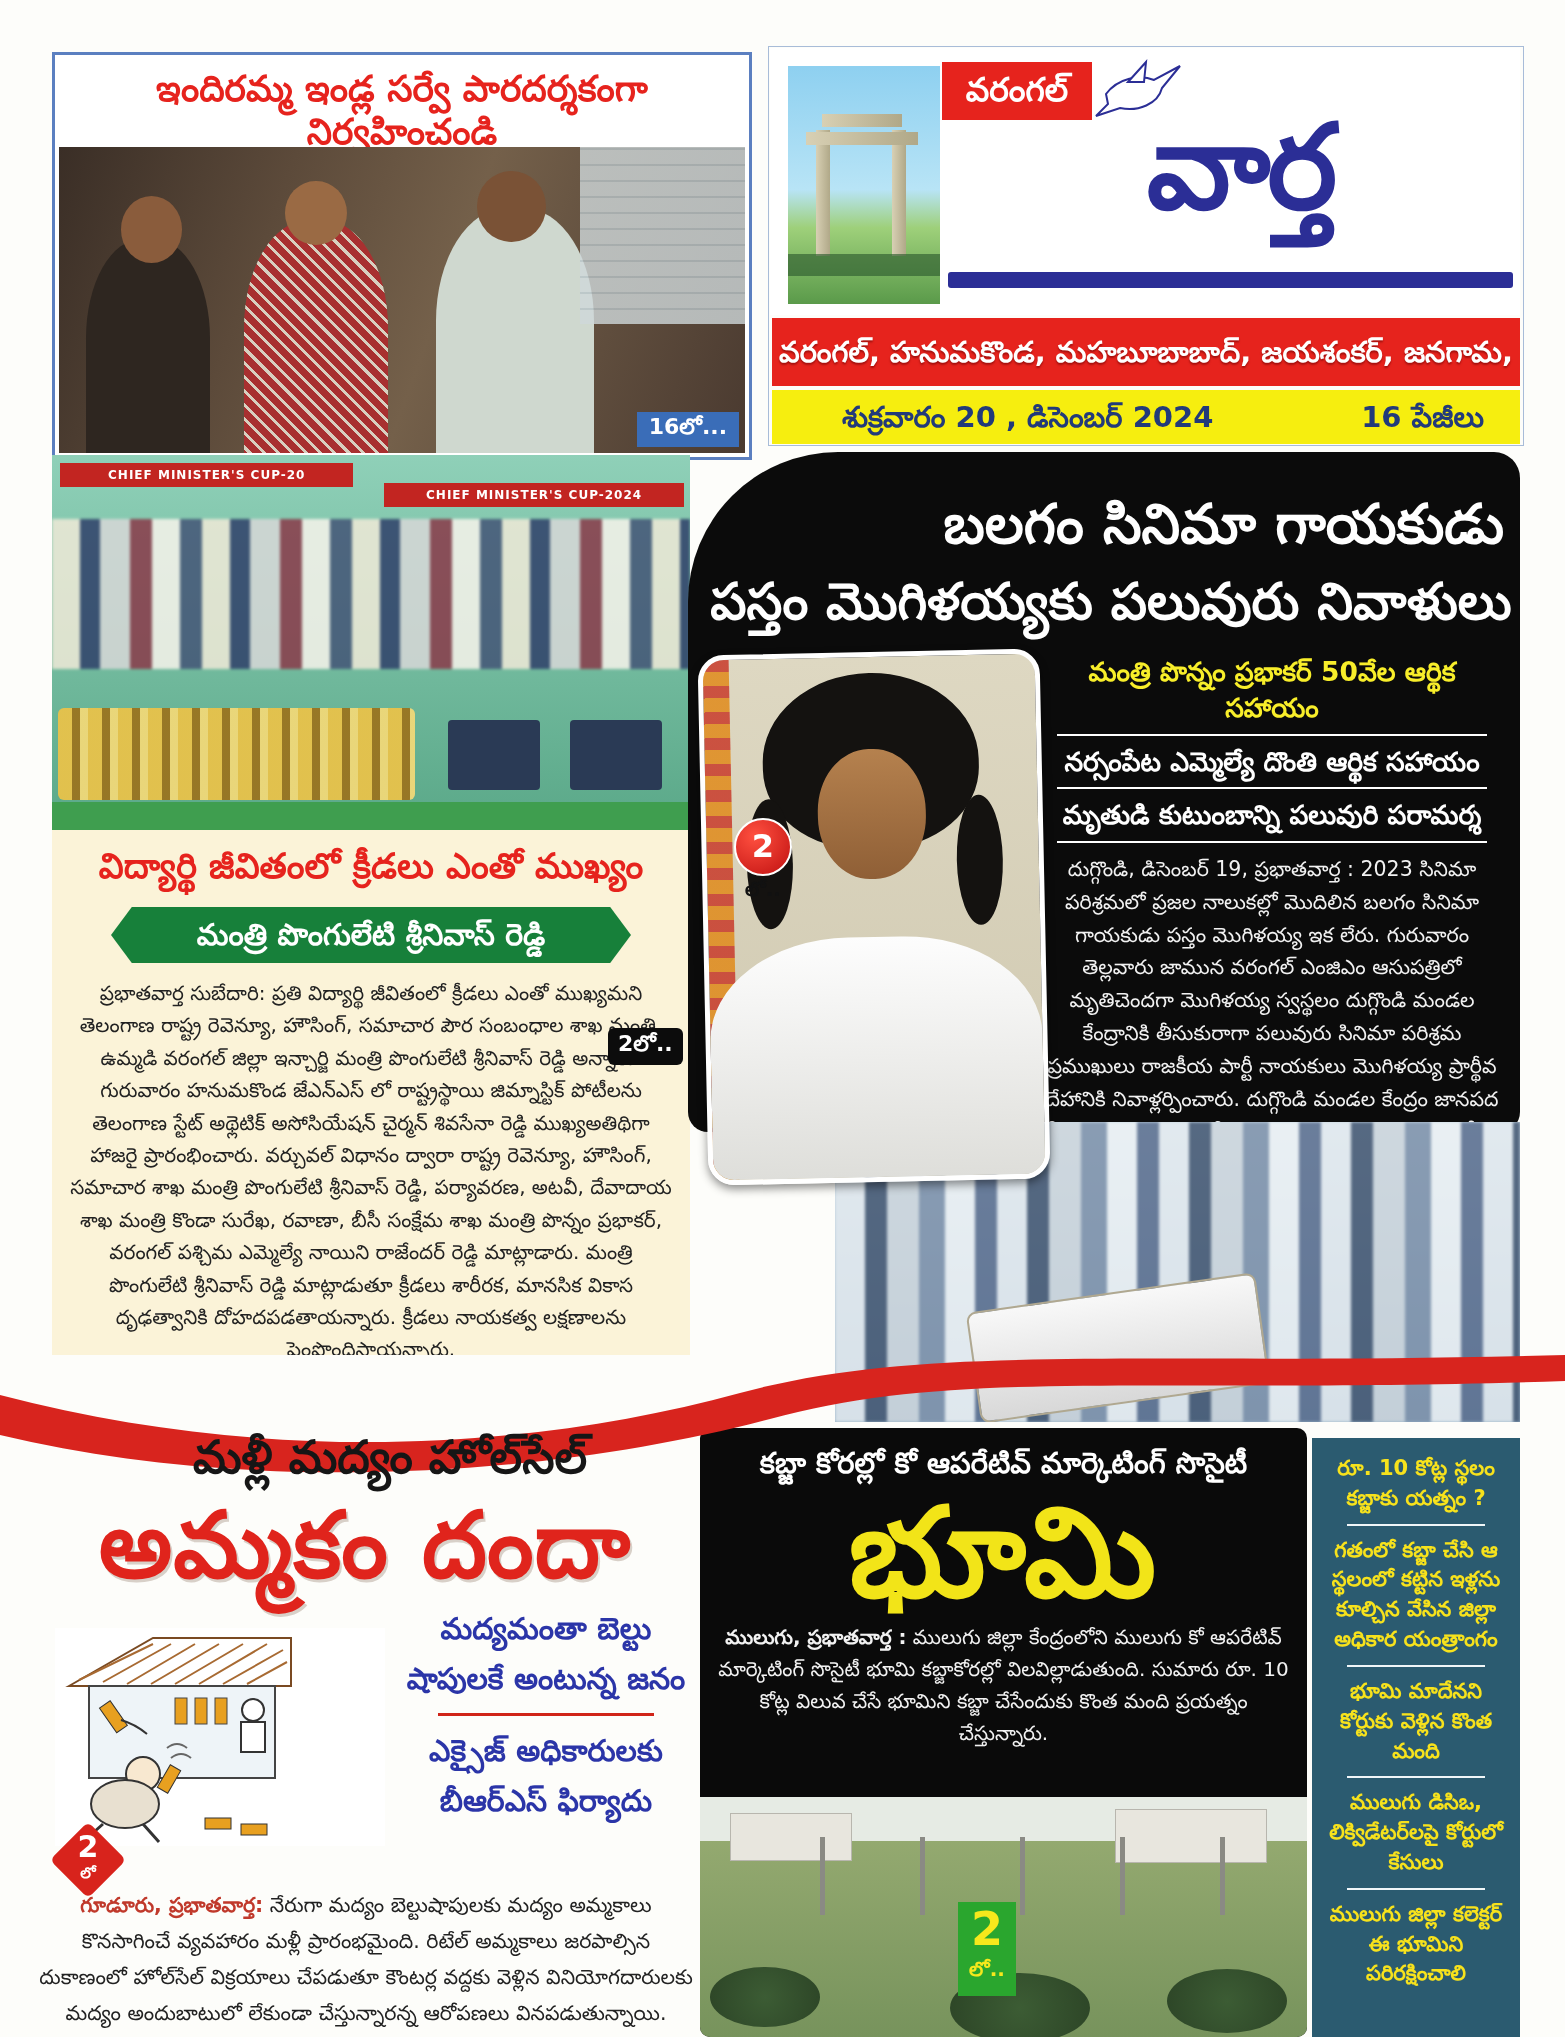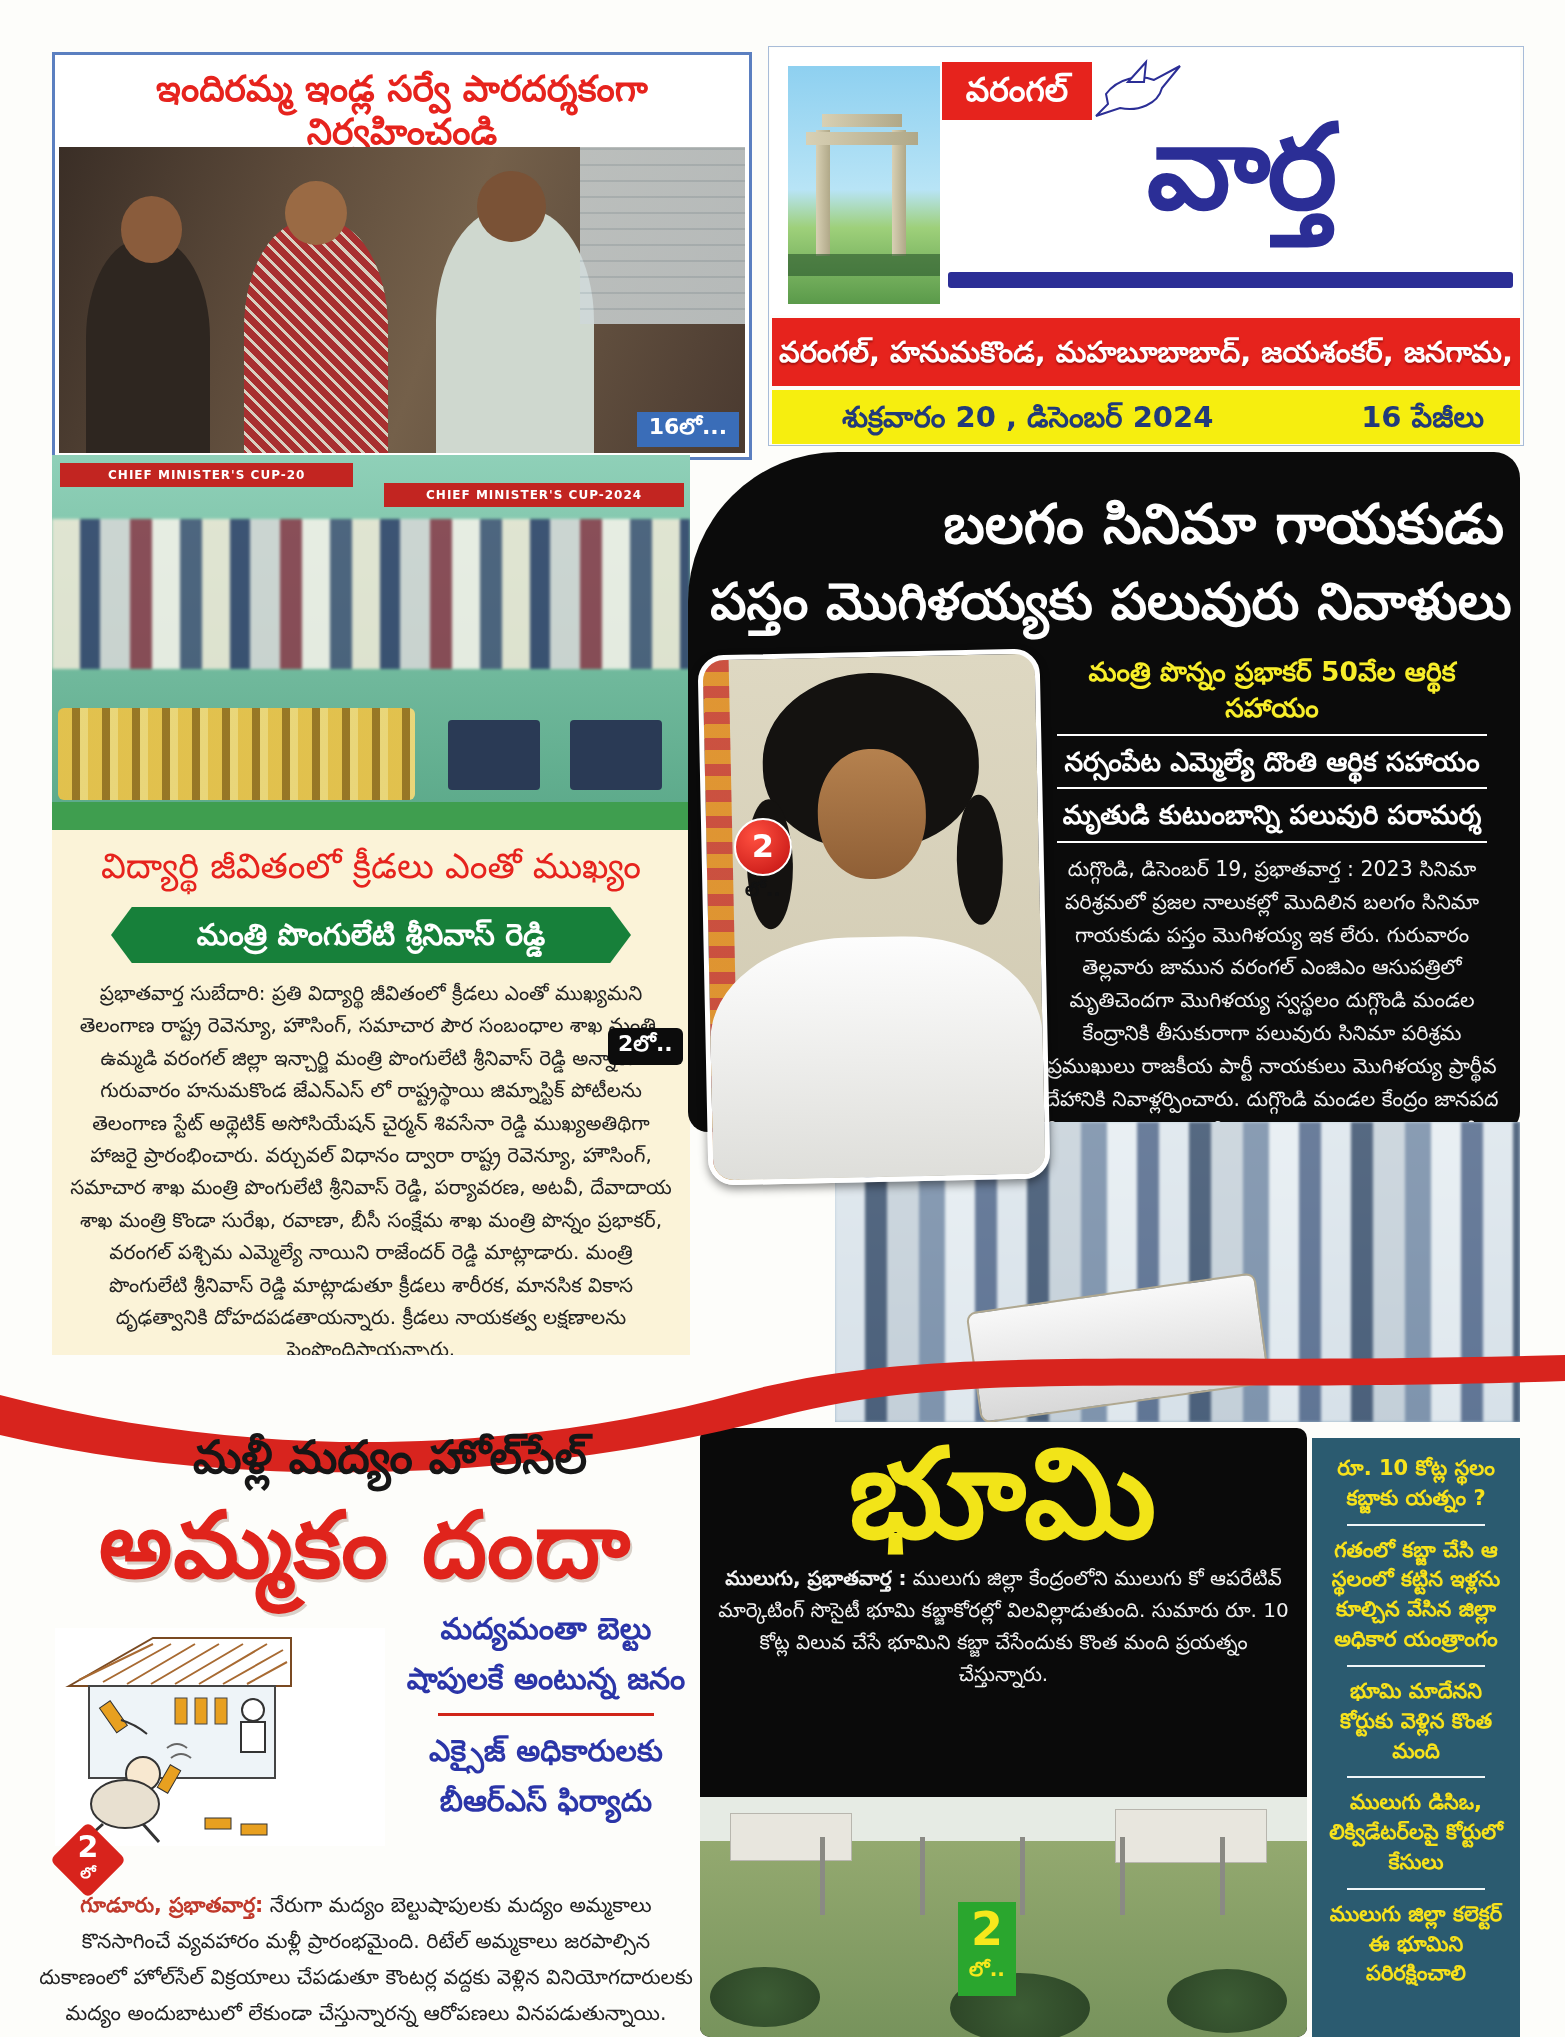--- a/index.html
+++ b/index.html
@@ -48,21 +48,21 @@
   
   #cmphoto{left:52px;top:455px;width:638px;height:375px;background:linear-gradient(#8fd0b8,#5aa888);overflow:hidden;}
   .banner{position:absolute;background:#c22521;color:#fff;font-weight:bold;font-size:12px;line-height:24px;text-align:center;letter-spacing:1px;}
   #crowdrow{position:absolute;left:0;top:64px;width:100%;height:150px;background:repeating-linear-gradient(90deg,#f0ead8 0 28px,#30406a 28px 48px,#d8d8d8 48px 78px,#8a3a4a 78px 100px,#f8f4ec 100px 128px,#445577 128px 150px);filter:blur(1.5px);opacity:.85;}
   #trophies{position:absolute;left:6px;bottom:30px;width:56%;height:92px;border-radius:6px;background:repeating-linear-gradient(90deg,#e8c24a 0 14px,#9a7420 14px 22px,#f0d878 22px 30px);opacity:.95;}
   #carpet{position:absolute;left:0;bottom:0;width:100%;height:28px;background:#3f9e4f;}
   .table{position:absolute;background:#2a3a55;border-radius:4px;}
 
   
   #sports{left:52px;top:830px;width:638px;height:525px;background:#fbf3d8;overflow:hidden;}
-  #sportshl{margin-top:16px;color:#e6231d;font-weight:normal;font-size:35px;text-align:center;}
+  #sportshl{margin-top:16px;color:#e6231d;font-weight:bold;font-size:35px;text-align:center;}
   #sportsattr{width:520px;height:56px;margin:12px auto 0;background:#17803a;color:#fff;font-weight:bold;font-size:30px;line-height:56px;text-align:center;clip-path:polygon(0 50%,4% 0,96% 0,100% 50%,96% 100%,4% 100%);}
   #sportsbody{padding:14px 16px 0;color:#222;font-size:20px;line-height:1.62;text-align:center;}
 
   
   #swoosh{left:0;top:1325px;width:1565px;height:150px;z-index:6;pointer-events:none;}
 
   
   #liqhl1{left:90px;top:1430px;width:600px;text-align:center;color:#161616;font-weight:bold;font-size:46px;z-index:7;}
   #liqhl2{left:30px;top:1492px;width:670px;text-align:center;color:#e0241c;font-weight:bold;font-size:92px;letter-spacing:1px;z-index:7;text-shadow:2px 3px 0 #d8d0c8;}
   #cartoon{left:55px;top:1628px;width:330px;height:218px;background:#fff;}
@@ -225,20 +225,21 @@
     <div class="dia"></div>
     <div class="n">2</div>
     <div class="t">లో</div>
   </div>
 
   <div id="liqbody" class="abs">
     <span class="dl">గూడూరు, ప్రభాతవార్త:</span><span> నేరుగా మద్యం బెల్టుషాపులకు మద్యం అమ్మకాలు కొనసాగించే వ్యవహారం మళ్లీ ప్రారంభమైంది. రిటేల్ అమ్మకాలు జరపాల్సిన దుకాణంలో హోల్‌సేల్ విక్రయాలు చేపడుతూ కౌంటర్ల వద్దకు వెళ్లిన వినియోగదారులకు మద్యం అందుబాటులో లేకుండా చేస్తున్నారన్న ఆరోపణలు వినపడుతున్నాయి.</span>
   </div>
 
   <div id="landblack" class="abs">
+    <div id="landkicker">కబ్జా కోరల్లో  కో ఆపరేటివ్  మార్కెటింగ్ సొసైటీ</div>
     <div id="landhl">భూమి</div>
     <div id="landbody">
       <span class="bold">ములుగు, ప్రభాతవార్త :</span><span> ములుగు జిల్లా కేంద్రంలోని ములుగు కో ఆపరేటివ్ మార్కెటింగ్ సొసైటీ భూమి కబ్జాకోరల్లో విలవిల్లాడుతుంది. సుమారు రూ. 10 కోట్ల విలువ చేసే భూమిని కబ్జా చేసేందుకు కొంత మంది ప్రయత్నం చేస్తున్నారు.</span>
     </div>
     <div id="plotphoto">
       <div id="plotsky"></div>
       <div class="bldg" style="left:30px;top:16px;width:120px;height:46px;"></div>
       <div class="bldg" style="right:40px;top:12px;width:150px;height:52px;"></div>
       <div class="pole" style="left:120px;"></div>
       <div class="pole" style="left:220px;"></div>

